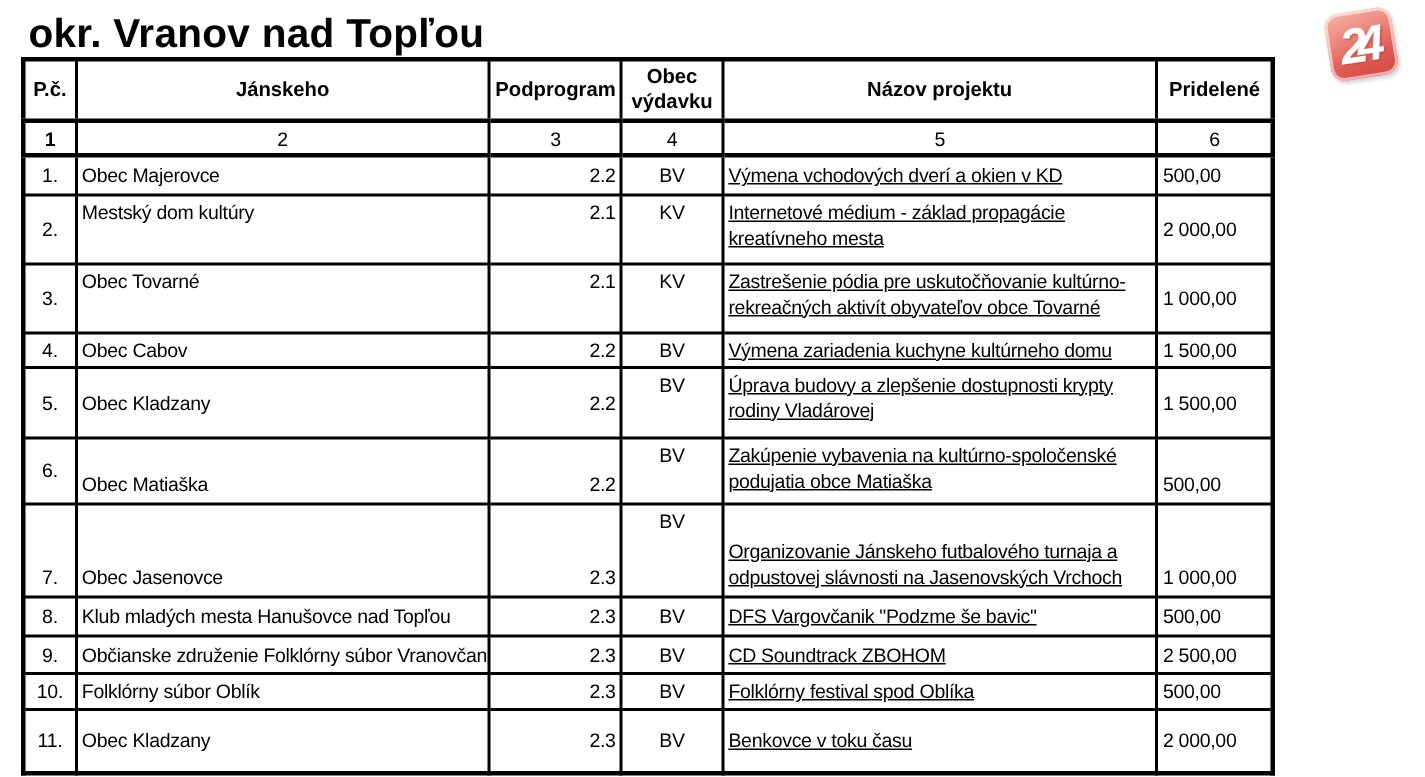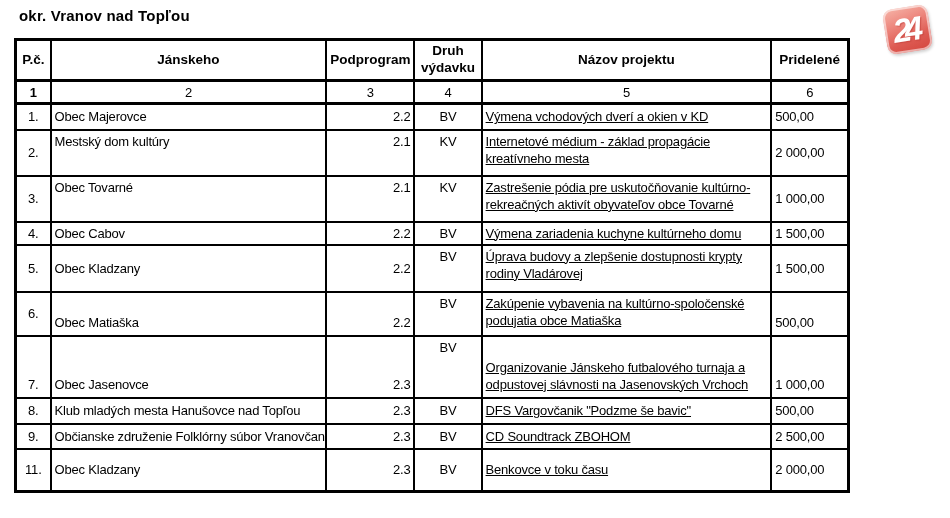--- a/index.html
+++ b/index.html
@@ -10,21 +10,21 @@
     background: #ffffff;
     overflow: hidden;
     font-family: "Liberation Sans", sans-serif;
     color: #000;
   }
   .page-title {
     position: absolute;
     left: 19px;
     top: 7px;
     margin: 0;
-    font-size: 15px;
+    font-size: 27px;
     font-weight: bold;
     letter-spacing: 0.2px;
     white-space: nowrap;
   }
   .logo-badge {
     position: absolute;
     left: 885px;
     top: 7px;
     width: 45px;
     height: 45px;
@@ -109,21 +109,21 @@
         <col style="width: 88px;">
         <col style="width: 67px;">
         <col style="width: 289px;">
         <col style="width: 77px;">
       </colgroup>
     <thead>
       <tr class="header-row">
           <th>P.č.</th>
           <th>Jánskeho</th>
           <th>Podprogram</th>
-          <th>Druh výdavku</th>
+          <th>Obec výdavku</th>
           <th>Názov projektu</th>
           <th>Pridelené</th>
         </tr>
       <tr class="index-row">
           <td>1</td>
           <td>2</td>
           <td>3</td>
           <td>4</td>
           <td>5</td>
           <td>6</td>
@@ -195,20 +195,28 @@
           <td class="col-pridelene va-c">500,00</td>
         </tr>
         <tr style="height: 25px;">
           <td class="col-pc va-c">9.</td>
           <td class="col-ziadatel va-c">Občianske združenie Folklórny súbor Vranovčan</td>
           <td class="col-podprogram va-c">2.3</td>
           <td class="col-druh va-c">BV</td>
           <td class="col-nazov va-c">CD Soundtrack ZBOHOM</td>
           <td class="col-pridelene va-c">2 500,00</td>
         </tr>
+        <tr style="height: 24px;">
+          <td class="col-pc va-c">10.</td>
+          <td class="col-ziadatel va-c">Folklórny súbor Oblík</td>
+          <td class="col-podprogram va-c">2.3</td>
+          <td class="col-druh va-c">BV</td>
+          <td class="col-nazov va-c">Folklórny festival spod Oblíka</td>
+          <td class="col-pridelene va-c">500,00</td>
+        </tr>
         <tr style="height: 43px;">
           <td class="col-pc va-c">11.</td>
           <td class="col-ziadatel va-c">Obec Kladzany</td>
           <td class="col-podprogram va-c">2.3</td>
           <td class="col-druh va-c">BV</td>
           <td class="col-nazov va-c">Benkovce v toku času</td>
           <td class="col-pridelene va-c">2 000,00</td>
         </tr>
       </tbody>
   </table>

